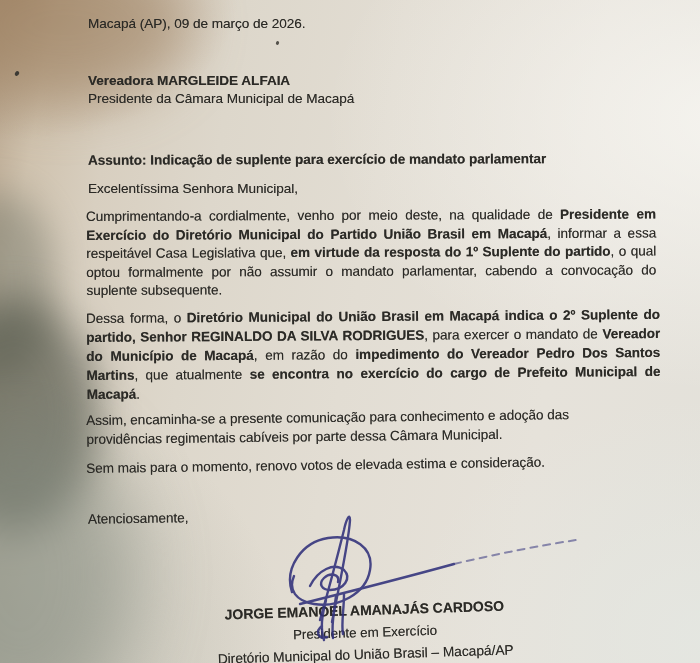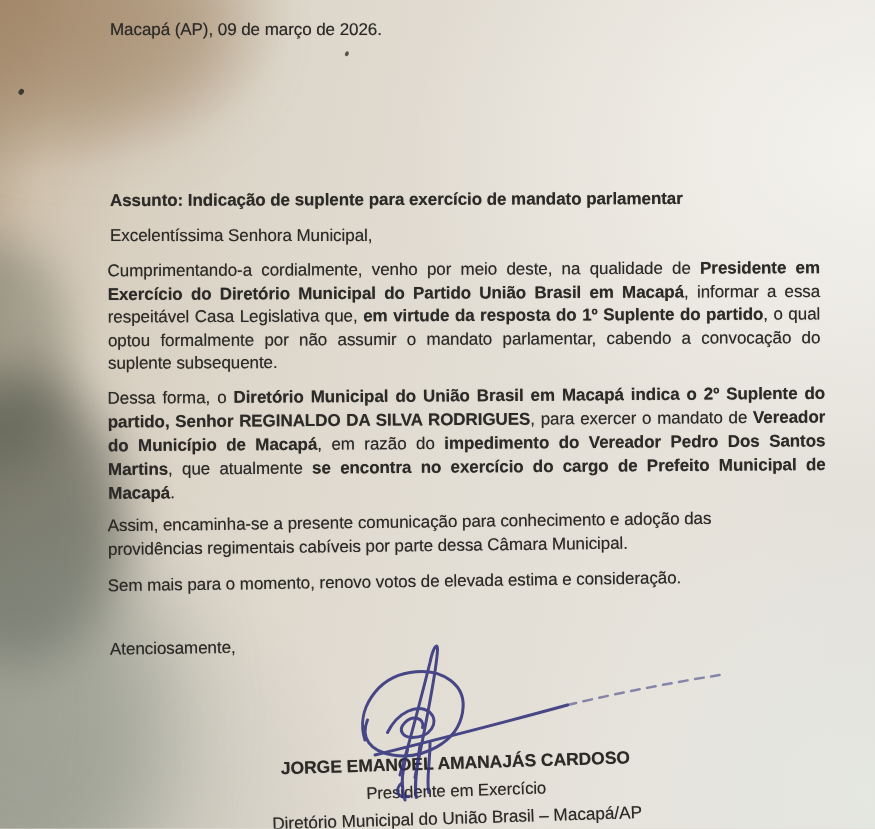--- a/index.html
+++ b/index.html
@@ -56,20 +56,22 @@
   <div class="blob blob4"></div>
   <div class="blob blob1"></div>
   <div class="blob blob2"></div>
   <div class="blob blob3"></div>
   <div class="speck speck1"></div>
   <div class="speck speck2"></div>
 
   <div class="txt dateline">Macapá (AP), 09 de março de 2026.</div>
 
   <div class="txt recipient">
+    <div class="bold">Vereadora MARGLEIDE ALFAIA</div>
+    <div>Presidente da Câmara Municipal de Macapá</div>
   </div>
 
   <div class="txt subject">Assunto: Indicação de suplente para exercício de mandato parlamentar</div>
 
   <div class="txt salutation">Excelentíssima Senhora Municipal,</div>
 
   <div class="txt para1 just"><span>Cumprimentando-a cordialmente, venho por meio deste, na qualidade de </span><span class="b">Presidente em Exercício do Diretório Municipal do Partido União Brasil em Macapá</span><span>, informar a essa respeitável Casa Legislativa que, </span><span class="b">em virtude da resposta do 1º Suplente do partido</span><span>, o qual optou formalmente por não assumir o mandato parlamentar, cabendo a convocação do suplente subsequente.</span></div>
 
   <div class="txt para2 just"><span>Dessa forma, o </span><span class="b">Diretório Municipal do União Brasil em Macapá indica o 2º Suplente do partido, Senhor REGINALDO DA SILVA RODRIGUES</span><span>, para exercer o mandato de </span><span class="b">Vereador do Município de Macapá</span><span>, em razão do </span><span class="b">impedimento do Vereador Pedro Dos Santos Martins</span><span>, que atualmente </span><span class="b">se encontra no exercício do cargo de Prefeito Municipal de Macapá</span><span>.</span></div>
 

